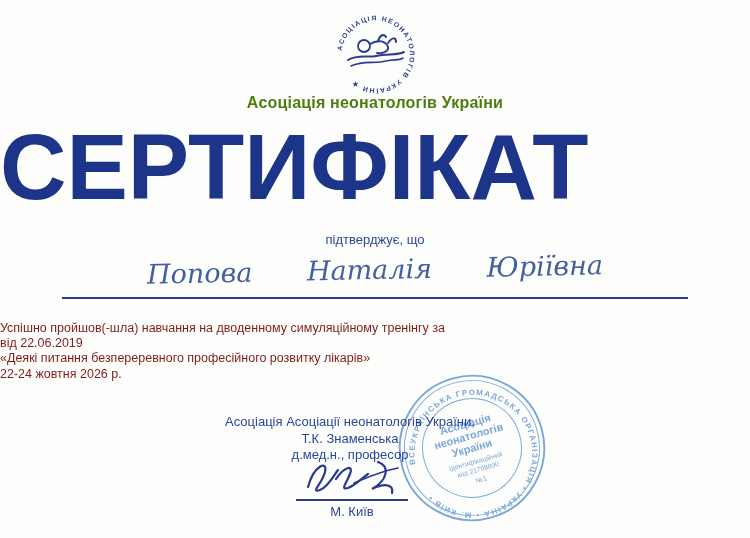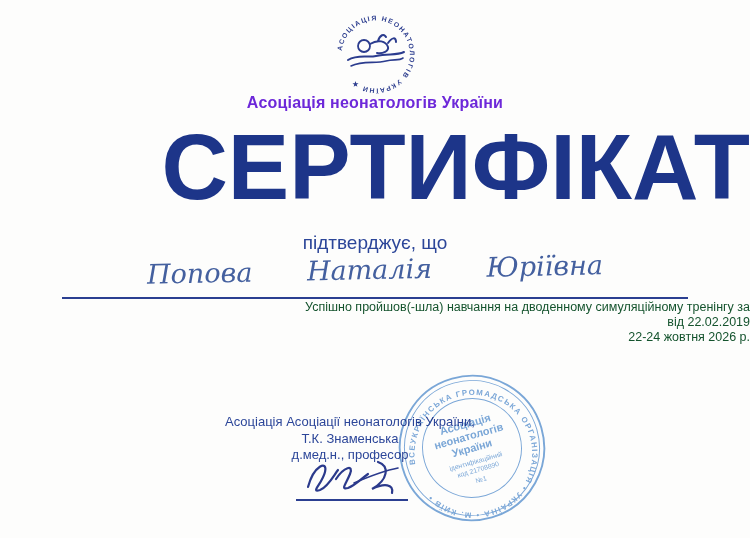--- a/index.html
+++ b/index.html
@@ -2,30 +2,30 @@
 <html><head>
 <meta charset="utf-8">
 <style>
   html,body{margin:0;padding:0;background:#ffffff;}
   .page{position:relative;width:750px;height:538px;background:#fdfdfc;overflow:hidden;
         font-family:"Liberation Sans",sans-serif;}
   .logo{position:absolute;left:333px;top:8px;width:86px;height:86px;}
   .logo svg{width:100%;height:100%;}
   .ring-text{font-size:6.8px;font-weight:bold;fill:#2b3c8e;letter-spacing:1.5px;
              font-family:"Liberation Sans",sans-serif;}
-  .org{position:absolute;top:94px;left:0;width:100%;text-align:center;color:#6d28d9;
+  .org{position:absolute;top:94px;left:0;width:100%;text-align:center;color:#4d7c0f;
        font-size:16px;font-weight:bold;letter-spacing:.2px;}
-  .title{position:absolute;top:120px;left:0;width:100%;text-align:right;color:#1d3589;
+  .title{position:absolute;top:120px;left:0;width:100%;text-align:left;color:#1d3589;
          font-size:92px;font-weight:bold;line-height:1.04;letter-spacing:0;}
-  .confirm{position:absolute;top:232px;left:0;width:100%;text-align:center;color:#2c4699;font-size:19px;}
+  .confirm{position:absolute;top:232px;left:0;width:100%;text-align:center;color:#2c4699;font-size:13px;}
   .recipient{position:absolute;top:254px;left:0;width:100%;text-align:center;color:#44609f;
              font-family:"DejaVu Serif",serif;font-style:italic;font-size:27px;word-spacing:46px;
              transform:rotate(-1.2deg);}
   .name-rule{position:absolute;top:297px;left:62px;width:626px;border-top:2px solid #2b3f91;}
-  .body-text{position:absolute;top:300px;left:0;width:100%;text-align:right;color:#14532d;
+  .body-text{position:absolute;top:321px;left:0;width:100%;text-align:left;color:#7f1d1d;
              font-size:12.5px;line-height:15.2px;}
   .body-text .bl{white-space:nowrap;}
   .sig-block{position:absolute;top:414px;left:122px;width:456px;text-align:center;color:#2c4699;
              font-size:13px;line-height:16.5px;}
   .signature-svg{position:absolute;left:298px;top:456px;width:112px;height:44px;}
   .sig-rule{position:absolute;top:499px;left:296px;width:112px;border-top:2px solid #2b3f91;}
   .city{position:absolute;top:504px;left:296px;width:112px;text-align:center;color:#2c4699;font-size:13px;}
   .stamp{position:absolute;left:396px;top:372px;width:152px;height:152px;opacity:.82;
          mix-blend-mode:multiply;transform:rotate(-16deg);}
   .stamp svg{width:100%;height:100%;}
@@ -63,41 +63,43 @@
   <div class="title">СЕРТИФІКАТ</div>
 
   <div class="confirm">підтверджує, що</div>
 
   <div class="recipient">Попова Наталія Юріївна</div>
 
   <div class="name-rule"></div>
 
   <div class="body-text">
     <div class="bl">Успішно пройшов(-шла) навчання на дводенному симуляційному тренінгу за</div>
-    <div class="bl">від 22.02.2019</div>
+    <div class="bl">від 22.06.2019</div>
+    <div class="bl">«Деякі питання безпереревного професійного розвитку лікарів»</div>
     <div class="bl">22-24 жовтня 2026 р.</div>
   </div>
 
   <div class="sig-block">
     <div>Асоціація Асоціації неонатологів України,</div>
     <div>Т.К. Знаменська</div>
     <div>д.мед.н., професор</div>
   </div>
 
   <svg class="signature-svg" viewBox="0 0 112 44">
     <g fill="none" stroke="#2b3a8c" stroke-width="2.2" stroke-linecap="round">
       <path d="M10,31 C16,9 30,4 27,16 C24,28 12,37 22,34 C30,31 36,19 40,14"></path>
       <path d="M38,23 C46,11 56,8 52,18 C48,28 42,34 50,32 C58,29 64,22 70,18"></path>
       <path d="M80,6 C92,10 90,24 74,33 C86,27 96,28 94,37"></path>
       <path d="M56,27 C70,21 84,15 100,12" stroke-width="1.6"></path>
     </g>
   </svg>
 
   <div class="sig-rule"></div>
 
+  <div class="city">М. Київ</div>
 
   <div class="stamp">
     <svg viewBox="0 0 160 160">
       <defs>
         <path id="stampRim" d="M 18,80 A 62,62 0 1 1 17.99,80.1"></path>
       </defs>
       <g fill="none" stroke="#5e95d2">
         <circle cx="80" cy="80" r="76" stroke-width="2"></circle>
         <circle cx="80" cy="80" r="71" stroke-width="1"></circle>
         <circle cx="80" cy="80" r="52" stroke-width="1"></circle>

